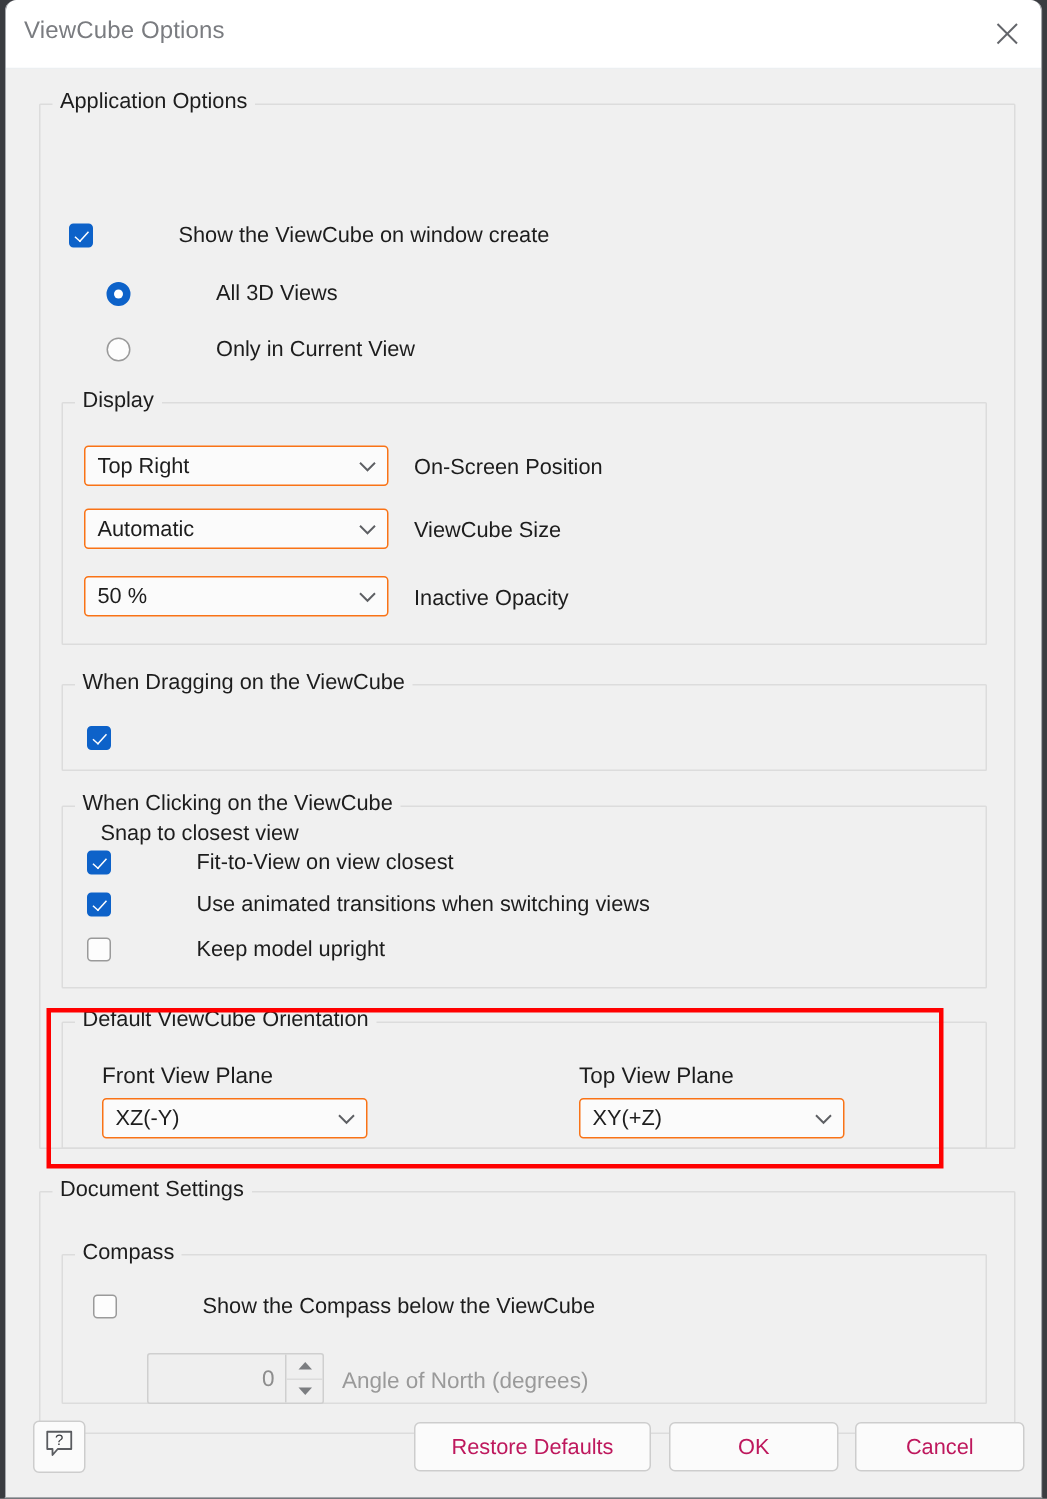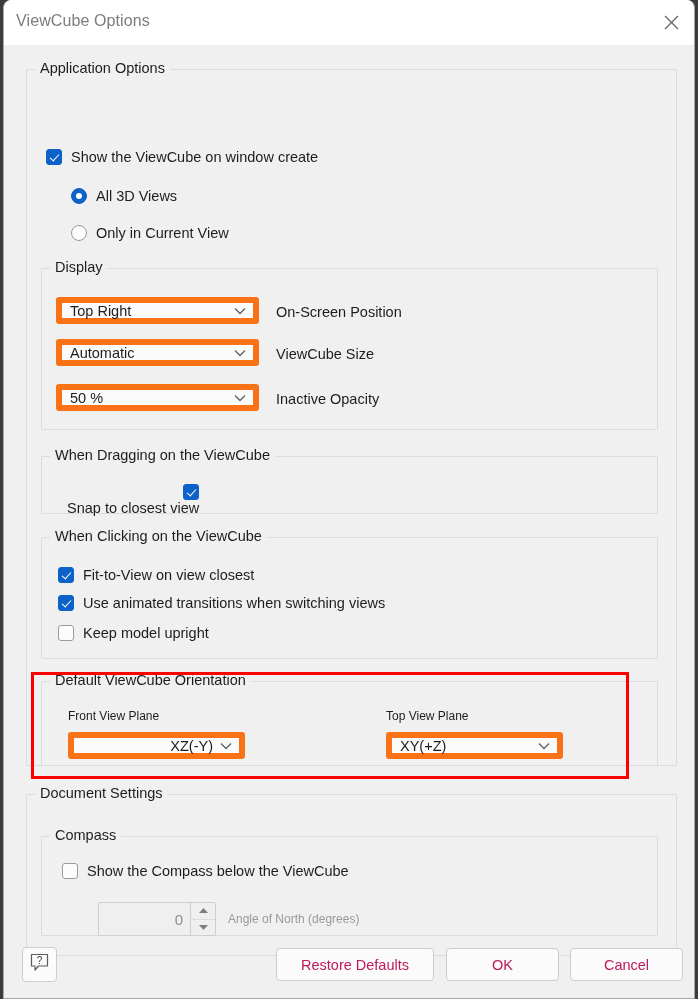--- a/index.html
+++ b/index.html
@@ -79,21 +79,21 @@
     top: -10px;
     left: 8px;
     padding: 0 5px;
     background: #f0f0f0;
     font-size: 14.5px;
     color: #1d1d1d;
     white-space: nowrap;
   }
 
   
-  .row { position: absolute; display: flex; align-items: flex-end; }
+  .row { position: absolute; display: flex; align-items: flex-start; gap: 48px; }
   .cb {
     width: 16px; height: 16px;
     border-radius: 3px;
     box-sizing: border-box;
     flex: 0 0 auto;
     position: relative;
   }
   .cb.on { background: #0d62c9; border: 1px solid #0d62c9; }
   .cb.off { background: #fdfdfd; border: 1px solid #9a9a9a; }
   .cb.on::after {
@@ -129,21 +129,21 @@
     width: 6px; height: 6px;
     border-radius: 50%;
     background: #ffffff;
   }
 
   
   .combo {
     position: absolute;
     height: 27px;
     background: #fbfbfb;
-    border: 6px solid #f97316;
+    border: 1px solid #f97316;
     border-radius: 3px;
     box-sizing: border-box;
     display: flex;
     align-items: center;
     cursor: default;
   }
   .combo .val {
     flex: 1 1 auto;
     padding-left: 8px;
     font-size: 14.5px;
@@ -160,21 +160,21 @@
     color: #5e6064;
   }
   .field-label {
     position: absolute;
     font-size: 14.5px;
     color: #1d1d1d;
     white-space: nowrap;
   }
   .plain-label {
     position: absolute;
-    font-size: 12px;
+    font-size: 15px;
     color: #1d1d1d;
     white-space: nowrap;
   }
 
   
   .spin {
     position: absolute;
     height: 34px;
     width: 118px;
     background: #efefef;
@@ -344,21 +344,21 @@
     <div class="row" style="left:54px; top:579px;">
       <span class="cb off"></span>
       <span class="cb-label">Keep model upright</span>
     </div>
 
     <div class="group" style="left:37px; top:635px; width:617px; height:85px;">
       <div class="legend">Default ViewCube Orientation</div>
     </div>
 
     <div class="plain-label" style="left:64px; top:663px;">Front View Plane</div>
-    <div class="combo" style="left:64px; top:686px; width:177px;text-align:right;">
+    <div class="combo" style="left:64px; top:686px; width:177px;">
       <span class="val">XZ(-Y)</span>
       <span class="chev">
         <svg width="12" height="8" viewBox="0 0 12 8">
             <polyline points="1,1.5 6,6.5 11,1.5" fill="none" stroke="#5e6064" stroke-width="1.3"></polyline>
           </svg>
       </span>
     </div>
 
     <div class="plain-label" style="left:382px; top:663px;">Top View Plane</div>
     <div class="combo" style="left:382px; top:686px; width:177px;">

